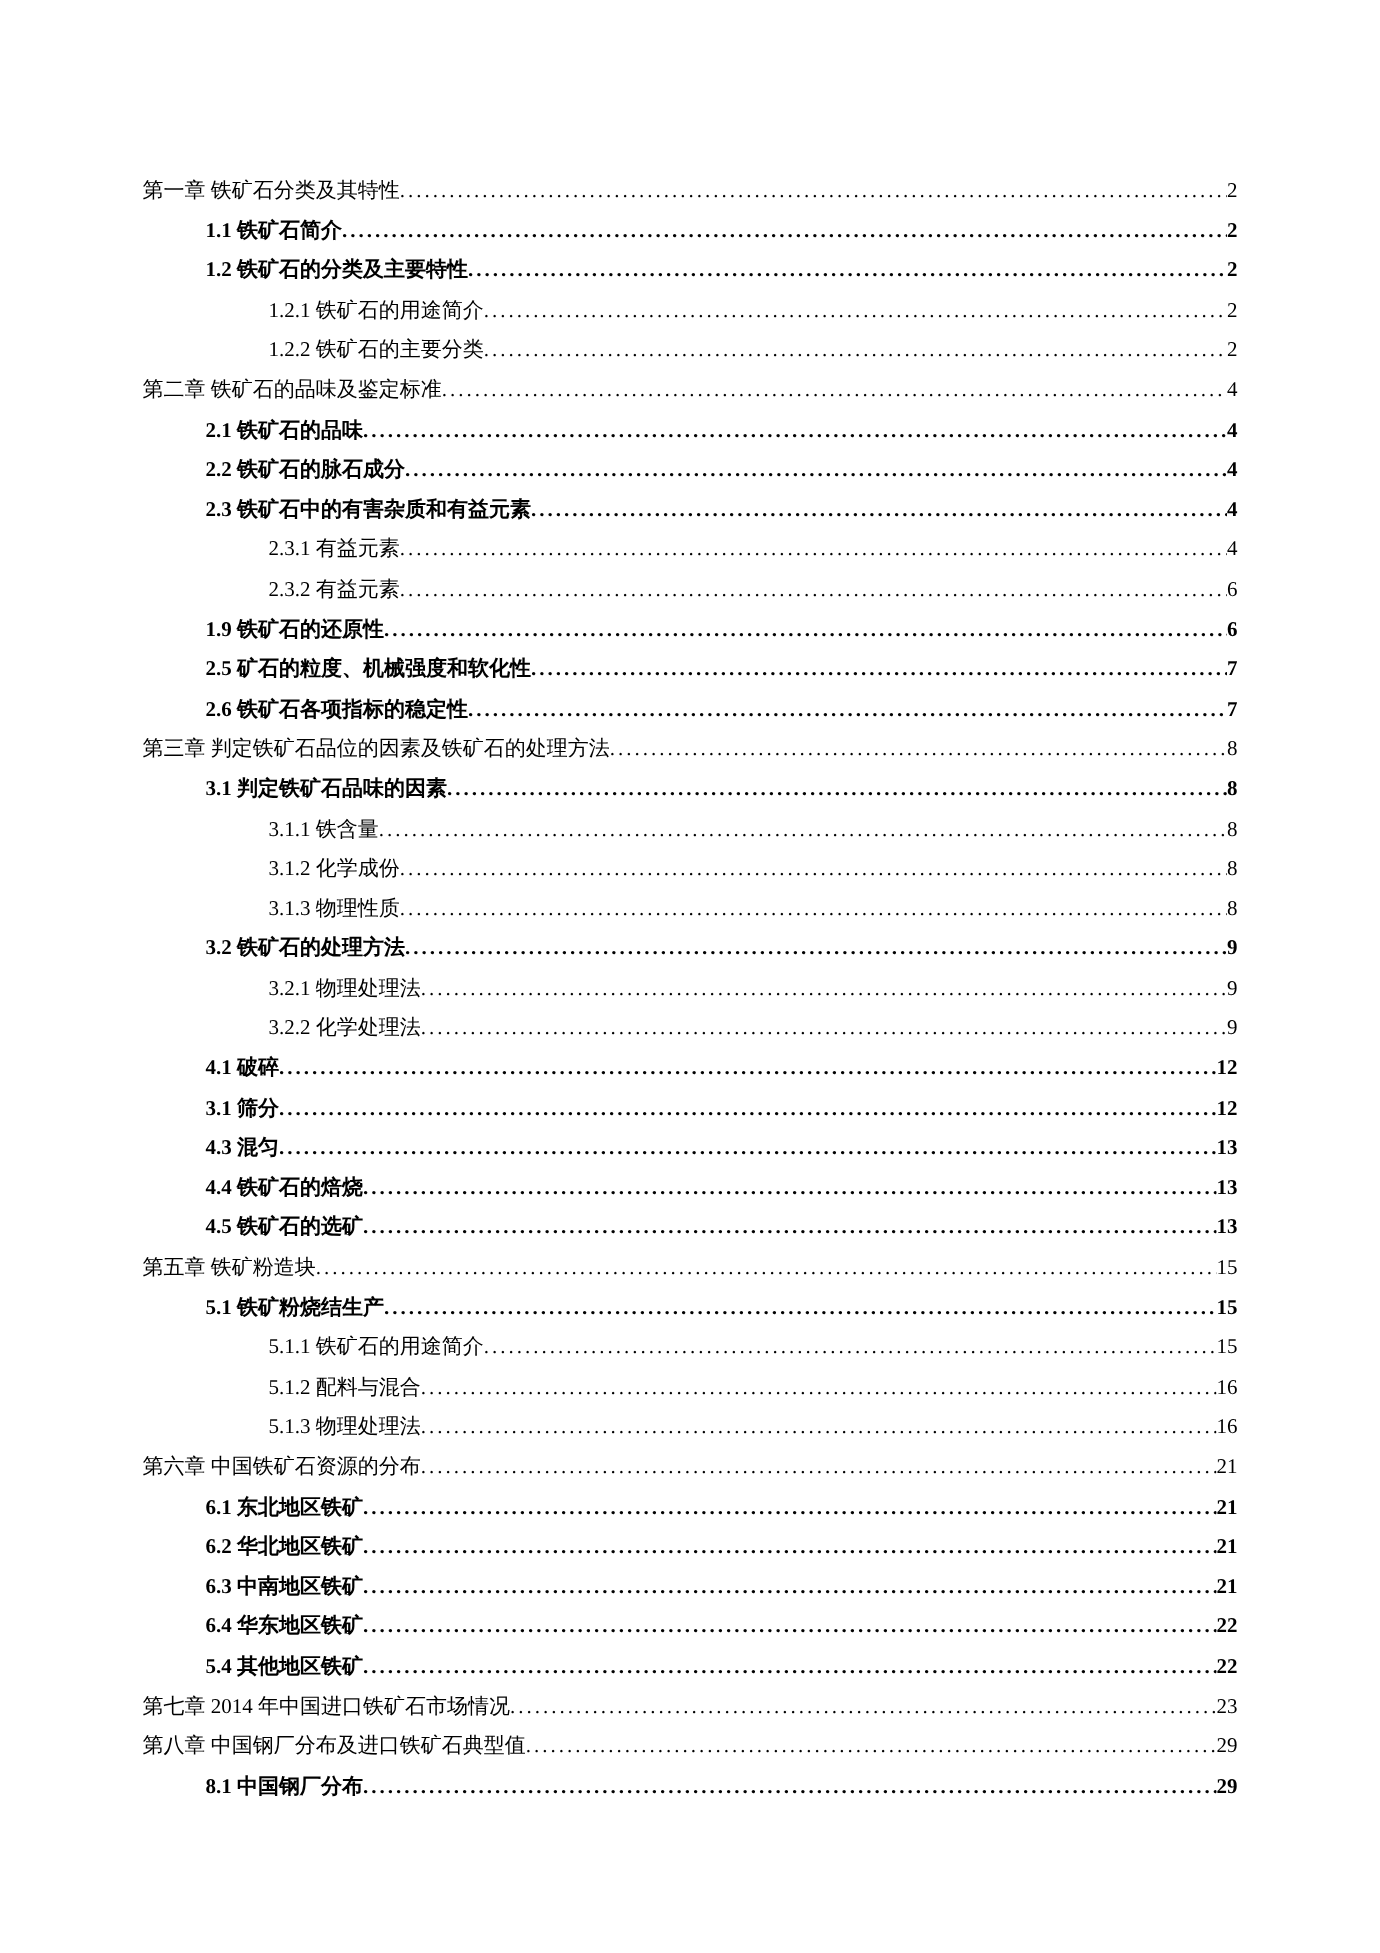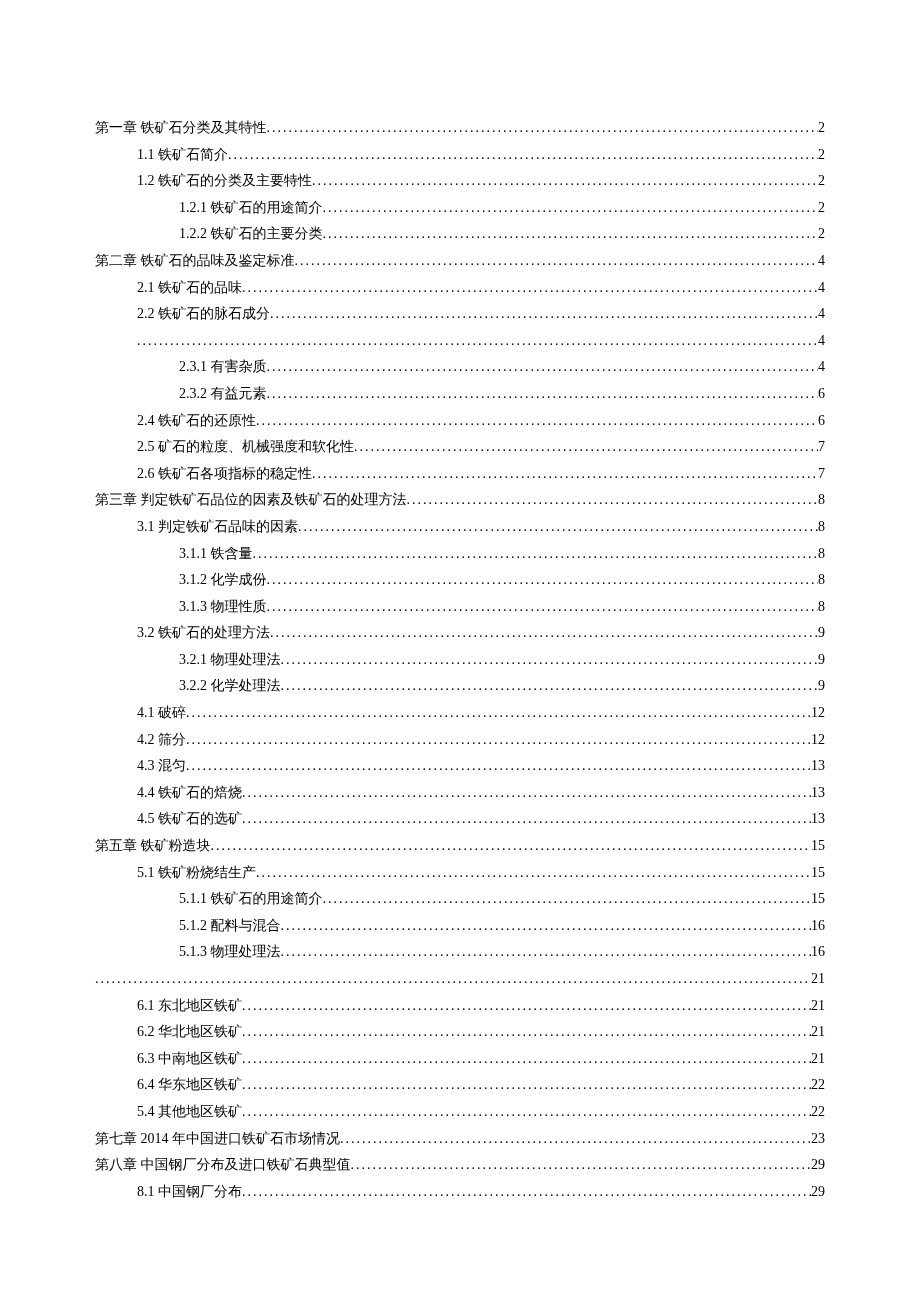--- a/index.html
+++ b/index.html
@@ -31,21 +31,21 @@
       letter-spacing: 2px;
       color: #000;
     }
     .toc-dots::after {
       content: ".....................................................................................................................................................................................................................";
     }
     .toc-page {
       flex: 0 0 auto;
     }
     .l0 { padding-left: 0; }
-    .l1 { padding-left: 42px; }
+    .l1 { padding-left: 42px; font-weight: bold; }
     .l2 { padding-left: 84px; }
   </style>
 </head>
 <body>
 
 <div class="page">
   <div id="toc-container">
       <div class="toc-line l0">
         <span class="toc-title">第一章  铁矿石分类及其特性</span>
         <span class="toc-dots"></span>
@@ -80,35 +80,36 @@
         <span class="toc-title">2.1  铁矿石的品味</span>
         <span class="toc-dots"></span>
         <span class="toc-page">4</span>
       </div>
       <div class="toc-line l1">
         <span class="toc-title">2.2  铁矿石的脉石成分</span>
         <span class="toc-dots"></span>
         <span class="toc-page">4</span>
       </div>
       <div class="toc-line l1">
-        <span class="toc-dots"></span>
-        <span class="toc-page">4</span>
-      </div>
-      <div class="toc-line l2">
-        <span class="toc-title">2.3.1  有害杂质</span>
+        <span class="toc-title">2.3  铁矿石中的有害杂质和有益元素</span>
+        <span class="toc-dots"></span>
+        <span class="toc-page">4</span>
+      </div>
+      <div class="toc-line l2">
+        <span class="toc-title">2.3.1  有益元素</span>
         <span class="toc-dots"></span>
         <span class="toc-page">4</span>
       </div>
       <div class="toc-line l2">
         <span class="toc-title">2.3.2  有益元素</span>
         <span class="toc-dots"></span>
         <span class="toc-page">6</span>
       </div>
       <div class="toc-line l1">
-        <span class="toc-title">2.4  铁矿石的还原性</span>
+        <span class="toc-title">1.9  铁矿石的还原性</span>
         <span class="toc-dots"></span>
         <span class="toc-page">6</span>
       </div>
       <div class="toc-line l1">
         <span class="toc-title">2.5  矿石的粒度、机械强度和软化性</span>
         <span class="toc-dots"></span>
         <span class="toc-page">7</span>
       </div>
       <div class="toc-line l1">
         <span class="toc-title">2.6  铁矿石各项指标的稳定性</span>
@@ -154,21 +155,21 @@
         <span class="toc-title">3.2.2  化学处理法</span>
         <span class="toc-dots"></span>
         <span class="toc-page">9</span>
       </div>
       <div class="toc-line l1">
         <span class="toc-title">4.1  破碎</span>
         <span class="toc-dots"></span>
         <span class="toc-page">12</span>
       </div>
       <div class="toc-line l1">
-        <span class="toc-title">4.2  筛分</span>
+        <span class="toc-title">3.1  筛分</span>
         <span class="toc-dots"></span>
         <span class="toc-page">12</span>
       </div>
       <div class="toc-line l1">
         <span class="toc-title">4.3  混匀</span>
         <span class="toc-dots"></span>
         <span class="toc-page">13</span>
       </div>
       <div class="toc-line l1">
         <span class="toc-title">4.4  铁矿石的焙烧</span>
@@ -199,20 +200,21 @@
         <span class="toc-title">5.1.2  配料与混合</span>
         <span class="toc-dots"></span>
         <span class="toc-page">16</span>
       </div>
       <div class="toc-line l2">
         <span class="toc-title">5.1.3  物理处理法</span>
         <span class="toc-dots"></span>
         <span class="toc-page">16</span>
       </div>
       <div class="toc-line l0">
+        <span class="toc-title">第六章  中国铁矿石资源的分布</span>
         <span class="toc-dots"></span>
         <span class="toc-page">21</span>
       </div>
       <div class="toc-line l1">
         <span class="toc-title">6.1  东北地区铁矿</span>
         <span class="toc-dots"></span>
         <span class="toc-page">21</span>
       </div>
       <div class="toc-line l1">
         <span class="toc-title">6.2  华北地区铁矿</span>

